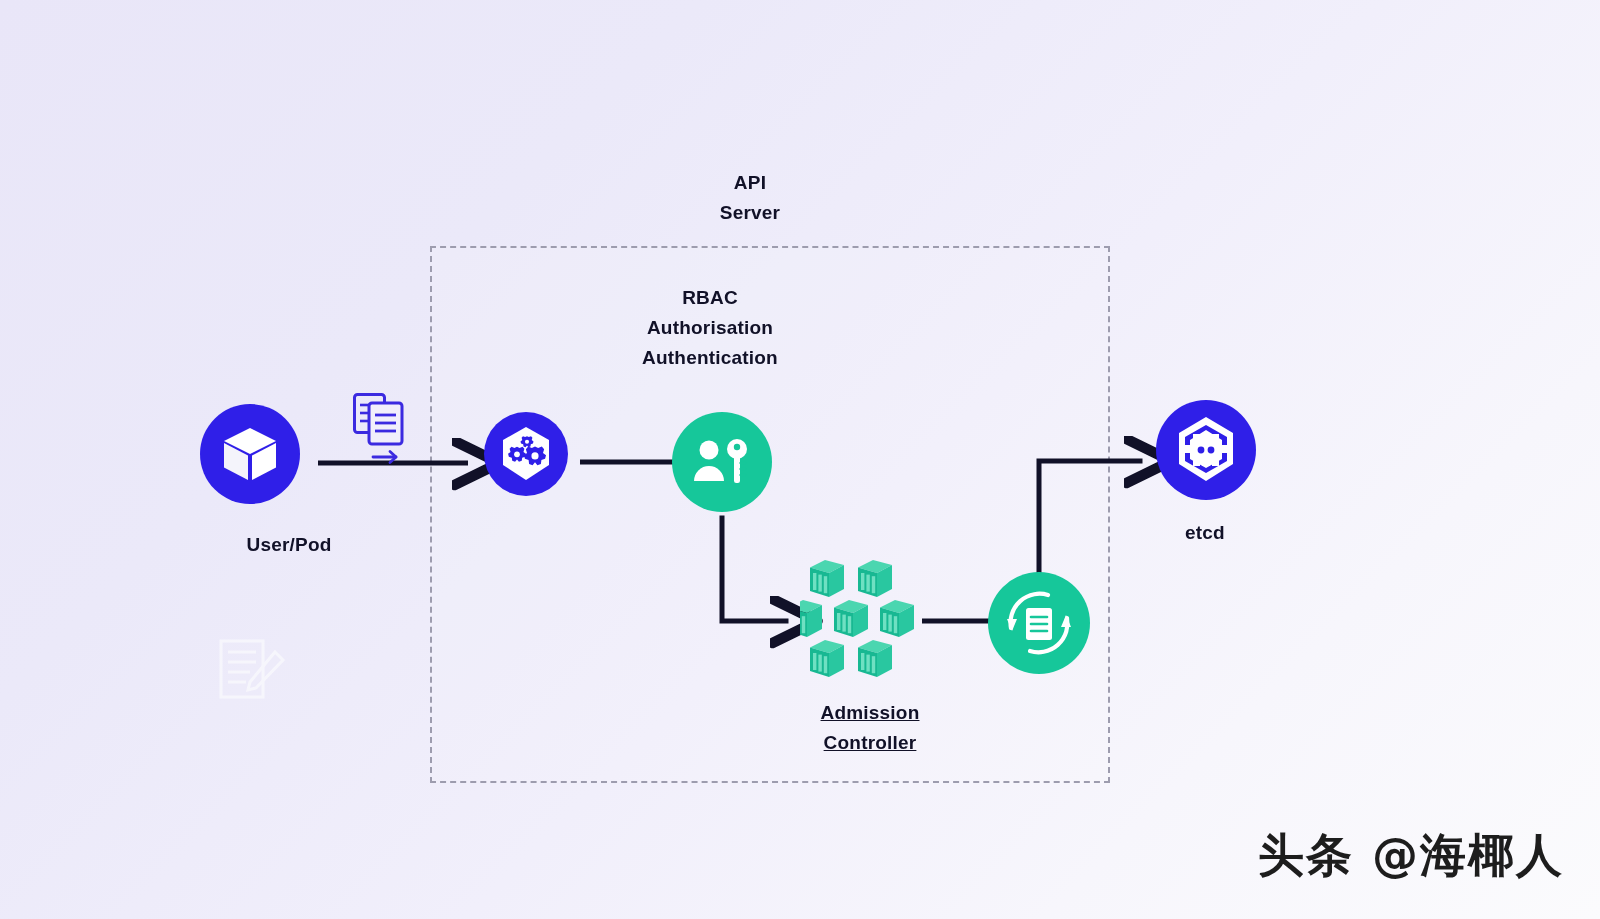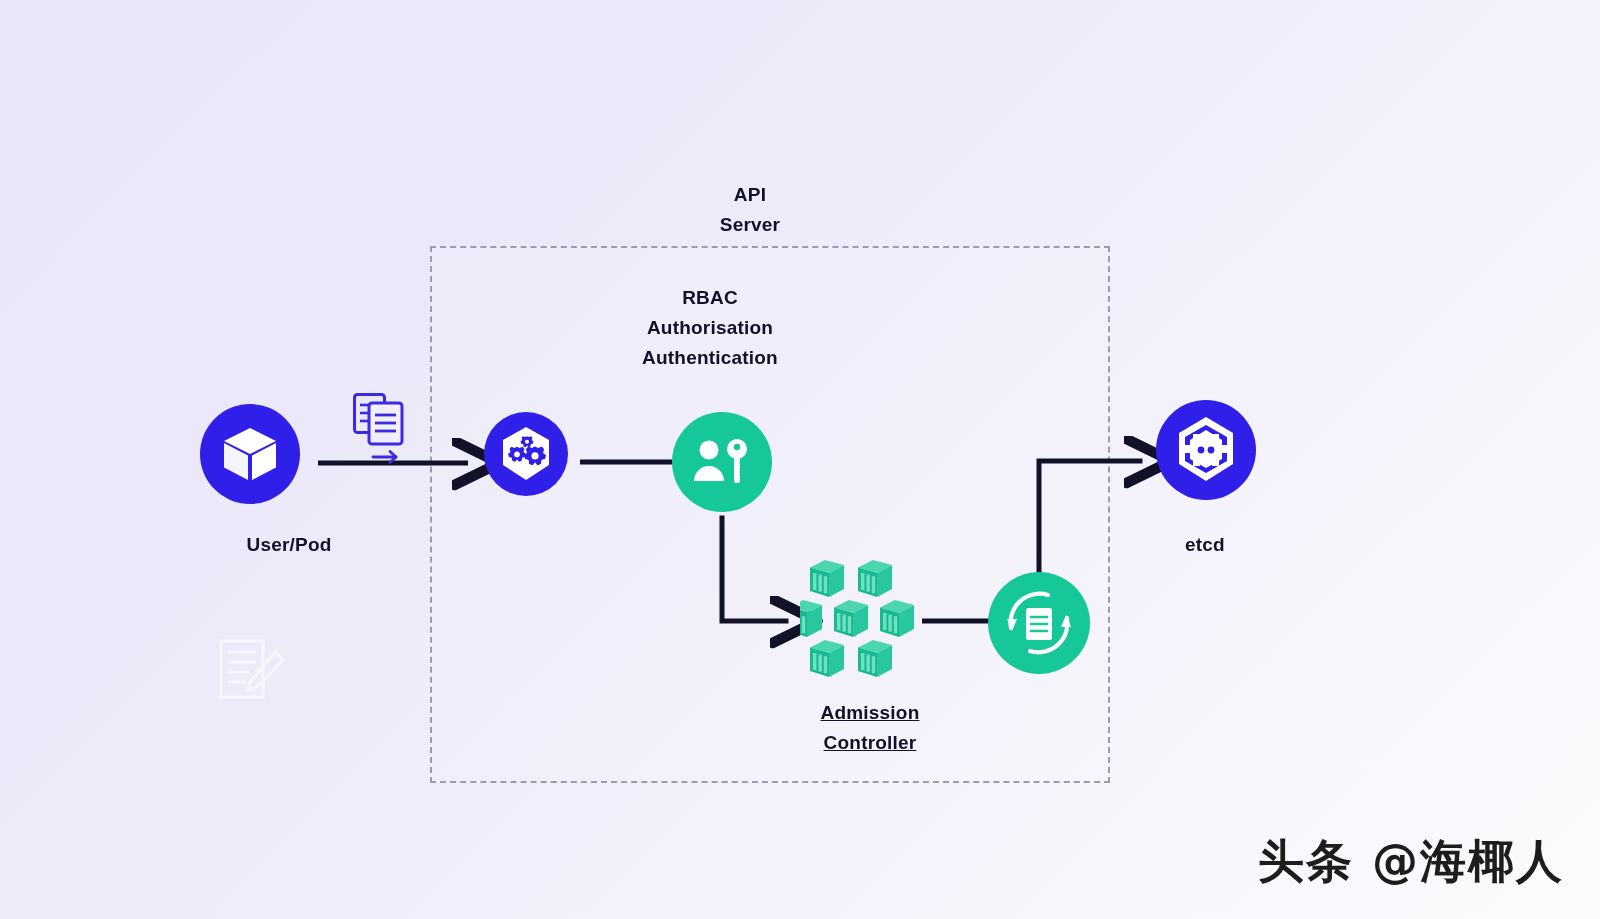--- a/index.html
+++ b/index.html
@@ -36,24 +36,24 @@
   .label {
     position: absolute;
     color: #111128;
     font-weight: bold;
     font-size: 19px;
     line-height: 30px;
     text-align: center;
     white-space: pre-line;
     letter-spacing: 0.2px;
   }
-  .label.api-server { left: 640px; top: 180px; width: 220px; }
+  .label.api-server { left: 640px; top: 168px; width: 220px; }
   .label.rbac       { left: 600px; top: 283px; width: 220px; text-align: center; }
   .label.userpod    { left: 164px; top: 530px; width: 250px; }
-  .label.etcd       { left: 1080px; top: 530px; width: 250px; }
+  .label.etcd       { left: 1080px; top: 518px; width: 250px; }
   .label.admission  { left: 760px; top: 698px; width: 220px; text-decoration: underline; }
   .label.modify     { left: 930px; top: 698px; width: 220px; }
 
   
   .node {
     position: absolute;
     border-radius: 50%;
     display: flex;
     align-items: center;
     justify-content: center;
@@ -105,21 +105,21 @@
     width: 70px;
     height: 62px;
     opacity: 0.55;
     z-index: 1;
   }
 
   
   #brand-watermark {
     position: absolute;
     right: 36px;
-    bottom: 26px;
+    bottom: 32px;
     font-family: "DejaVu Sans", sans-serif;
     font-size: 46px;
     font-weight: bold;
     color: #1d1d1d;
     letter-spacing: 2px;
     z-index: 6;
     white-space: nowrap;
   }
 </style>
 </head>

